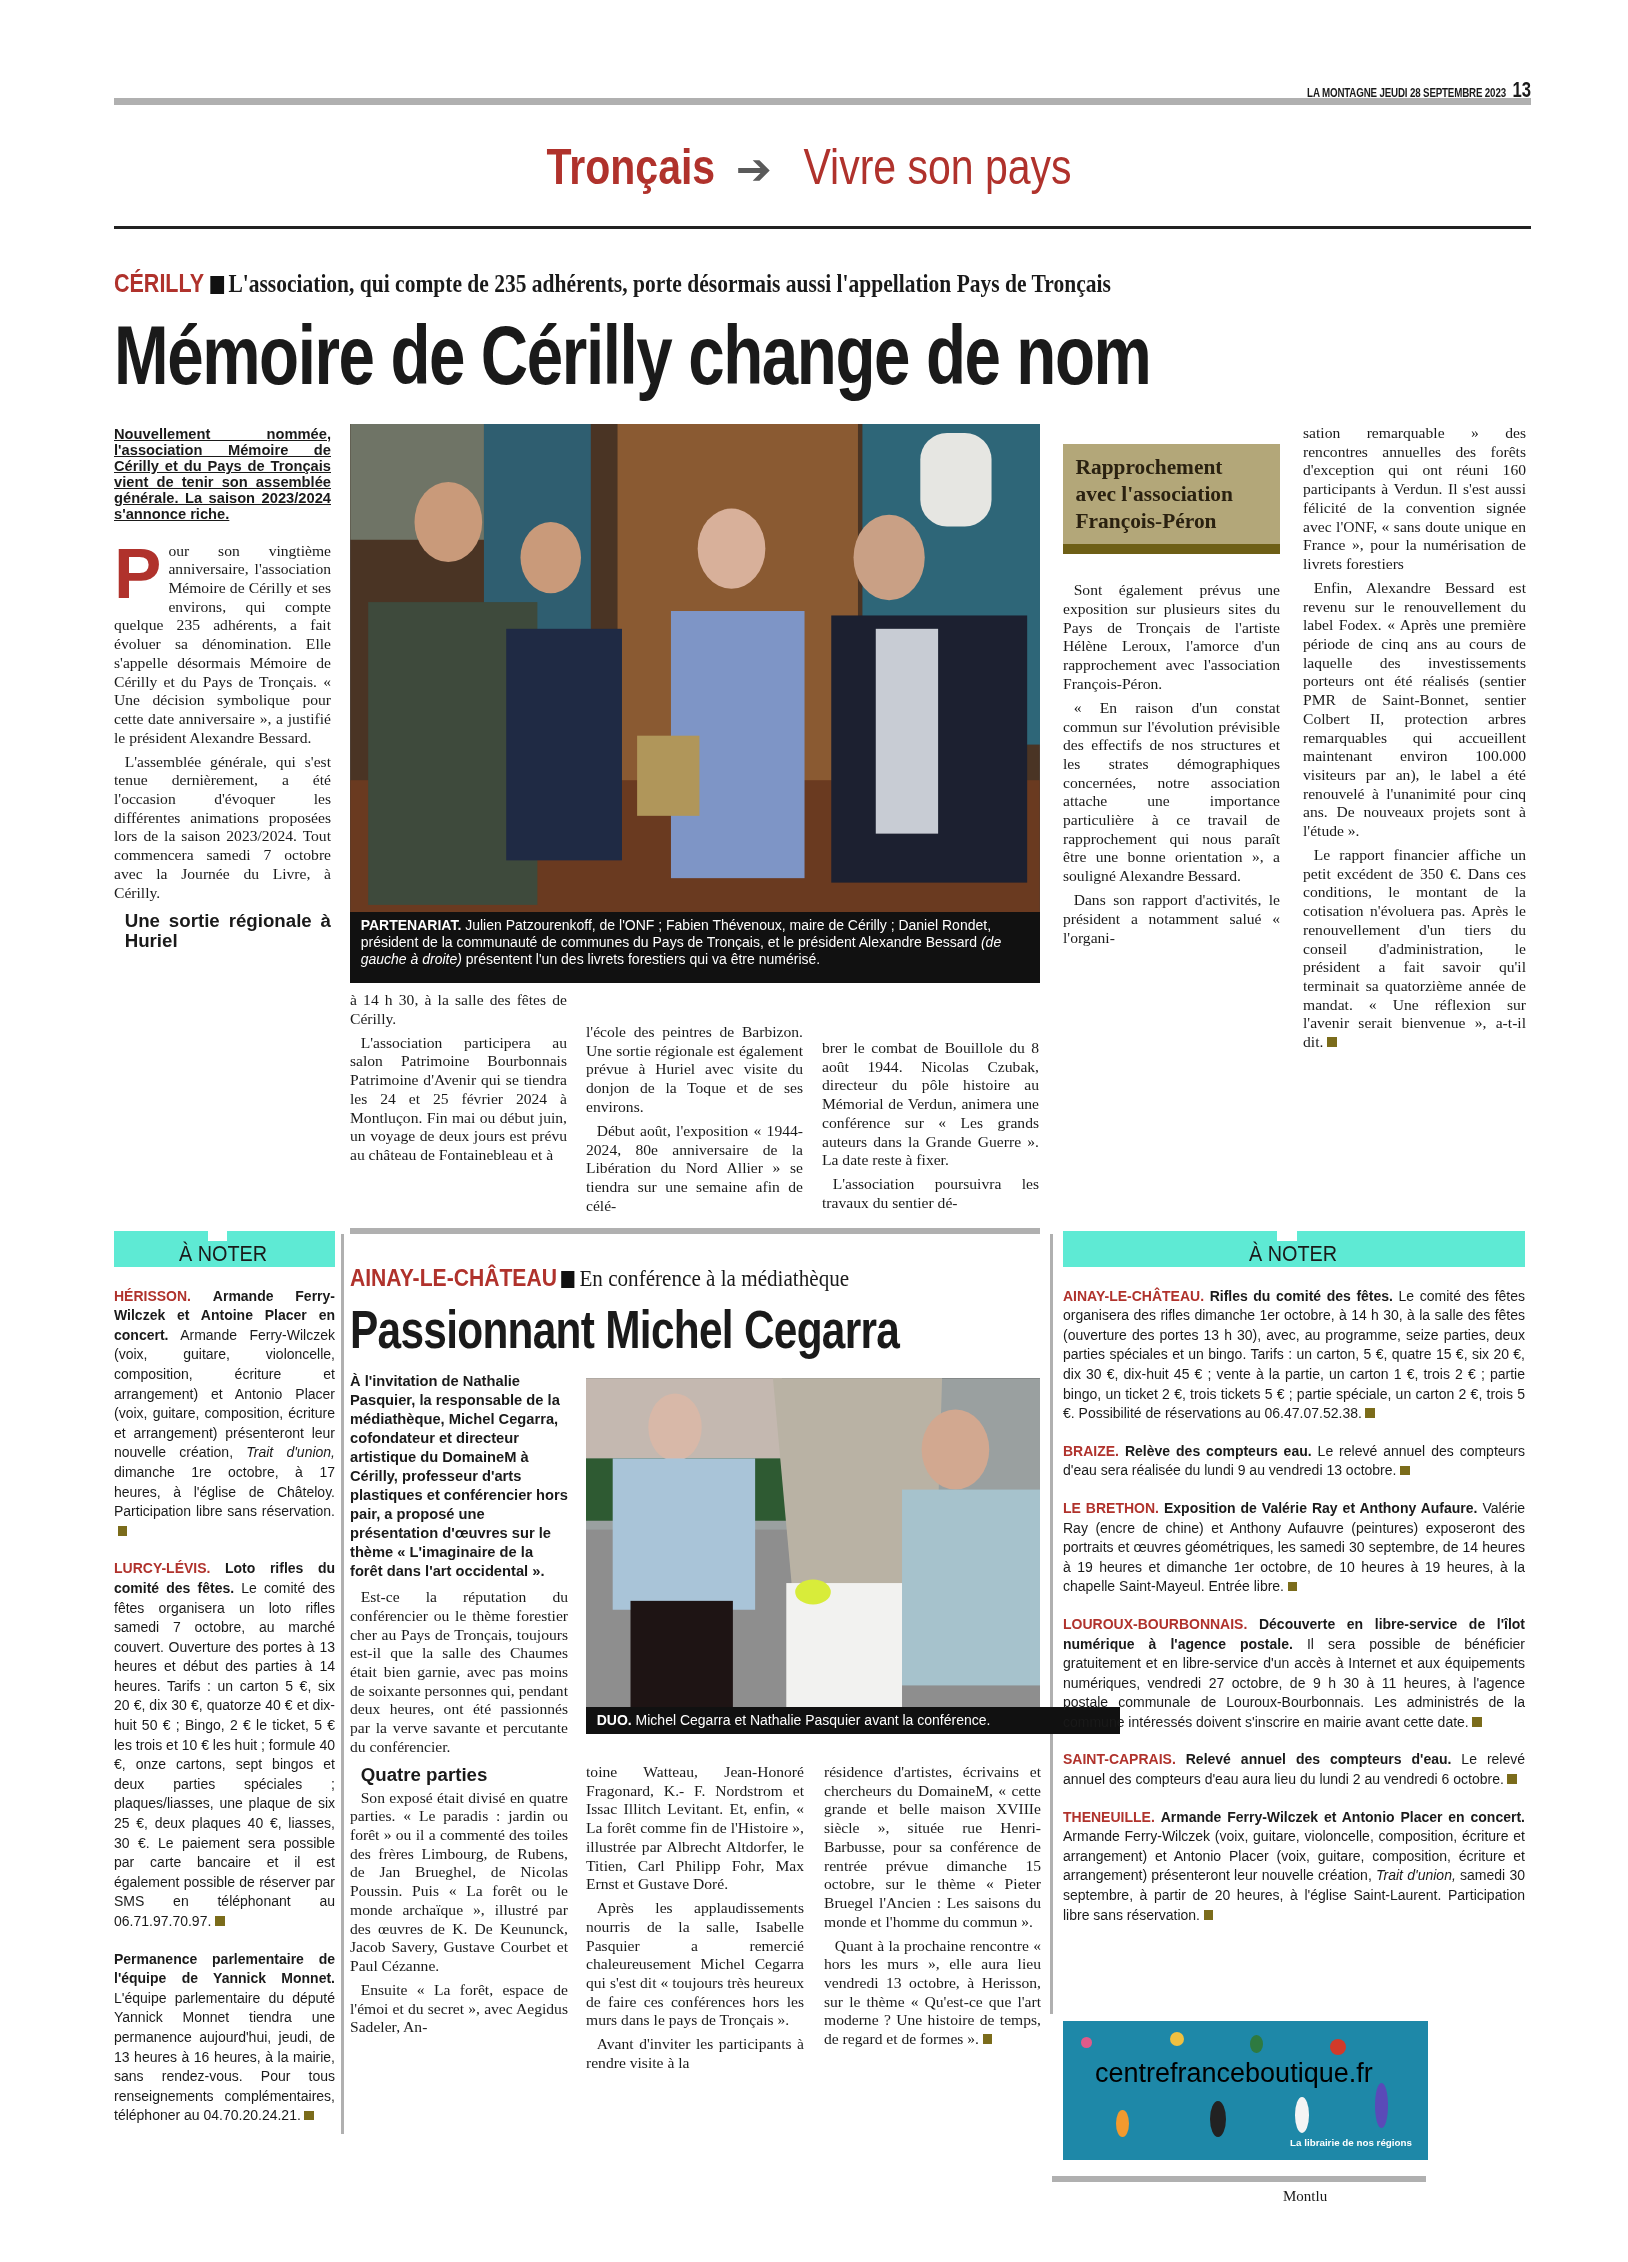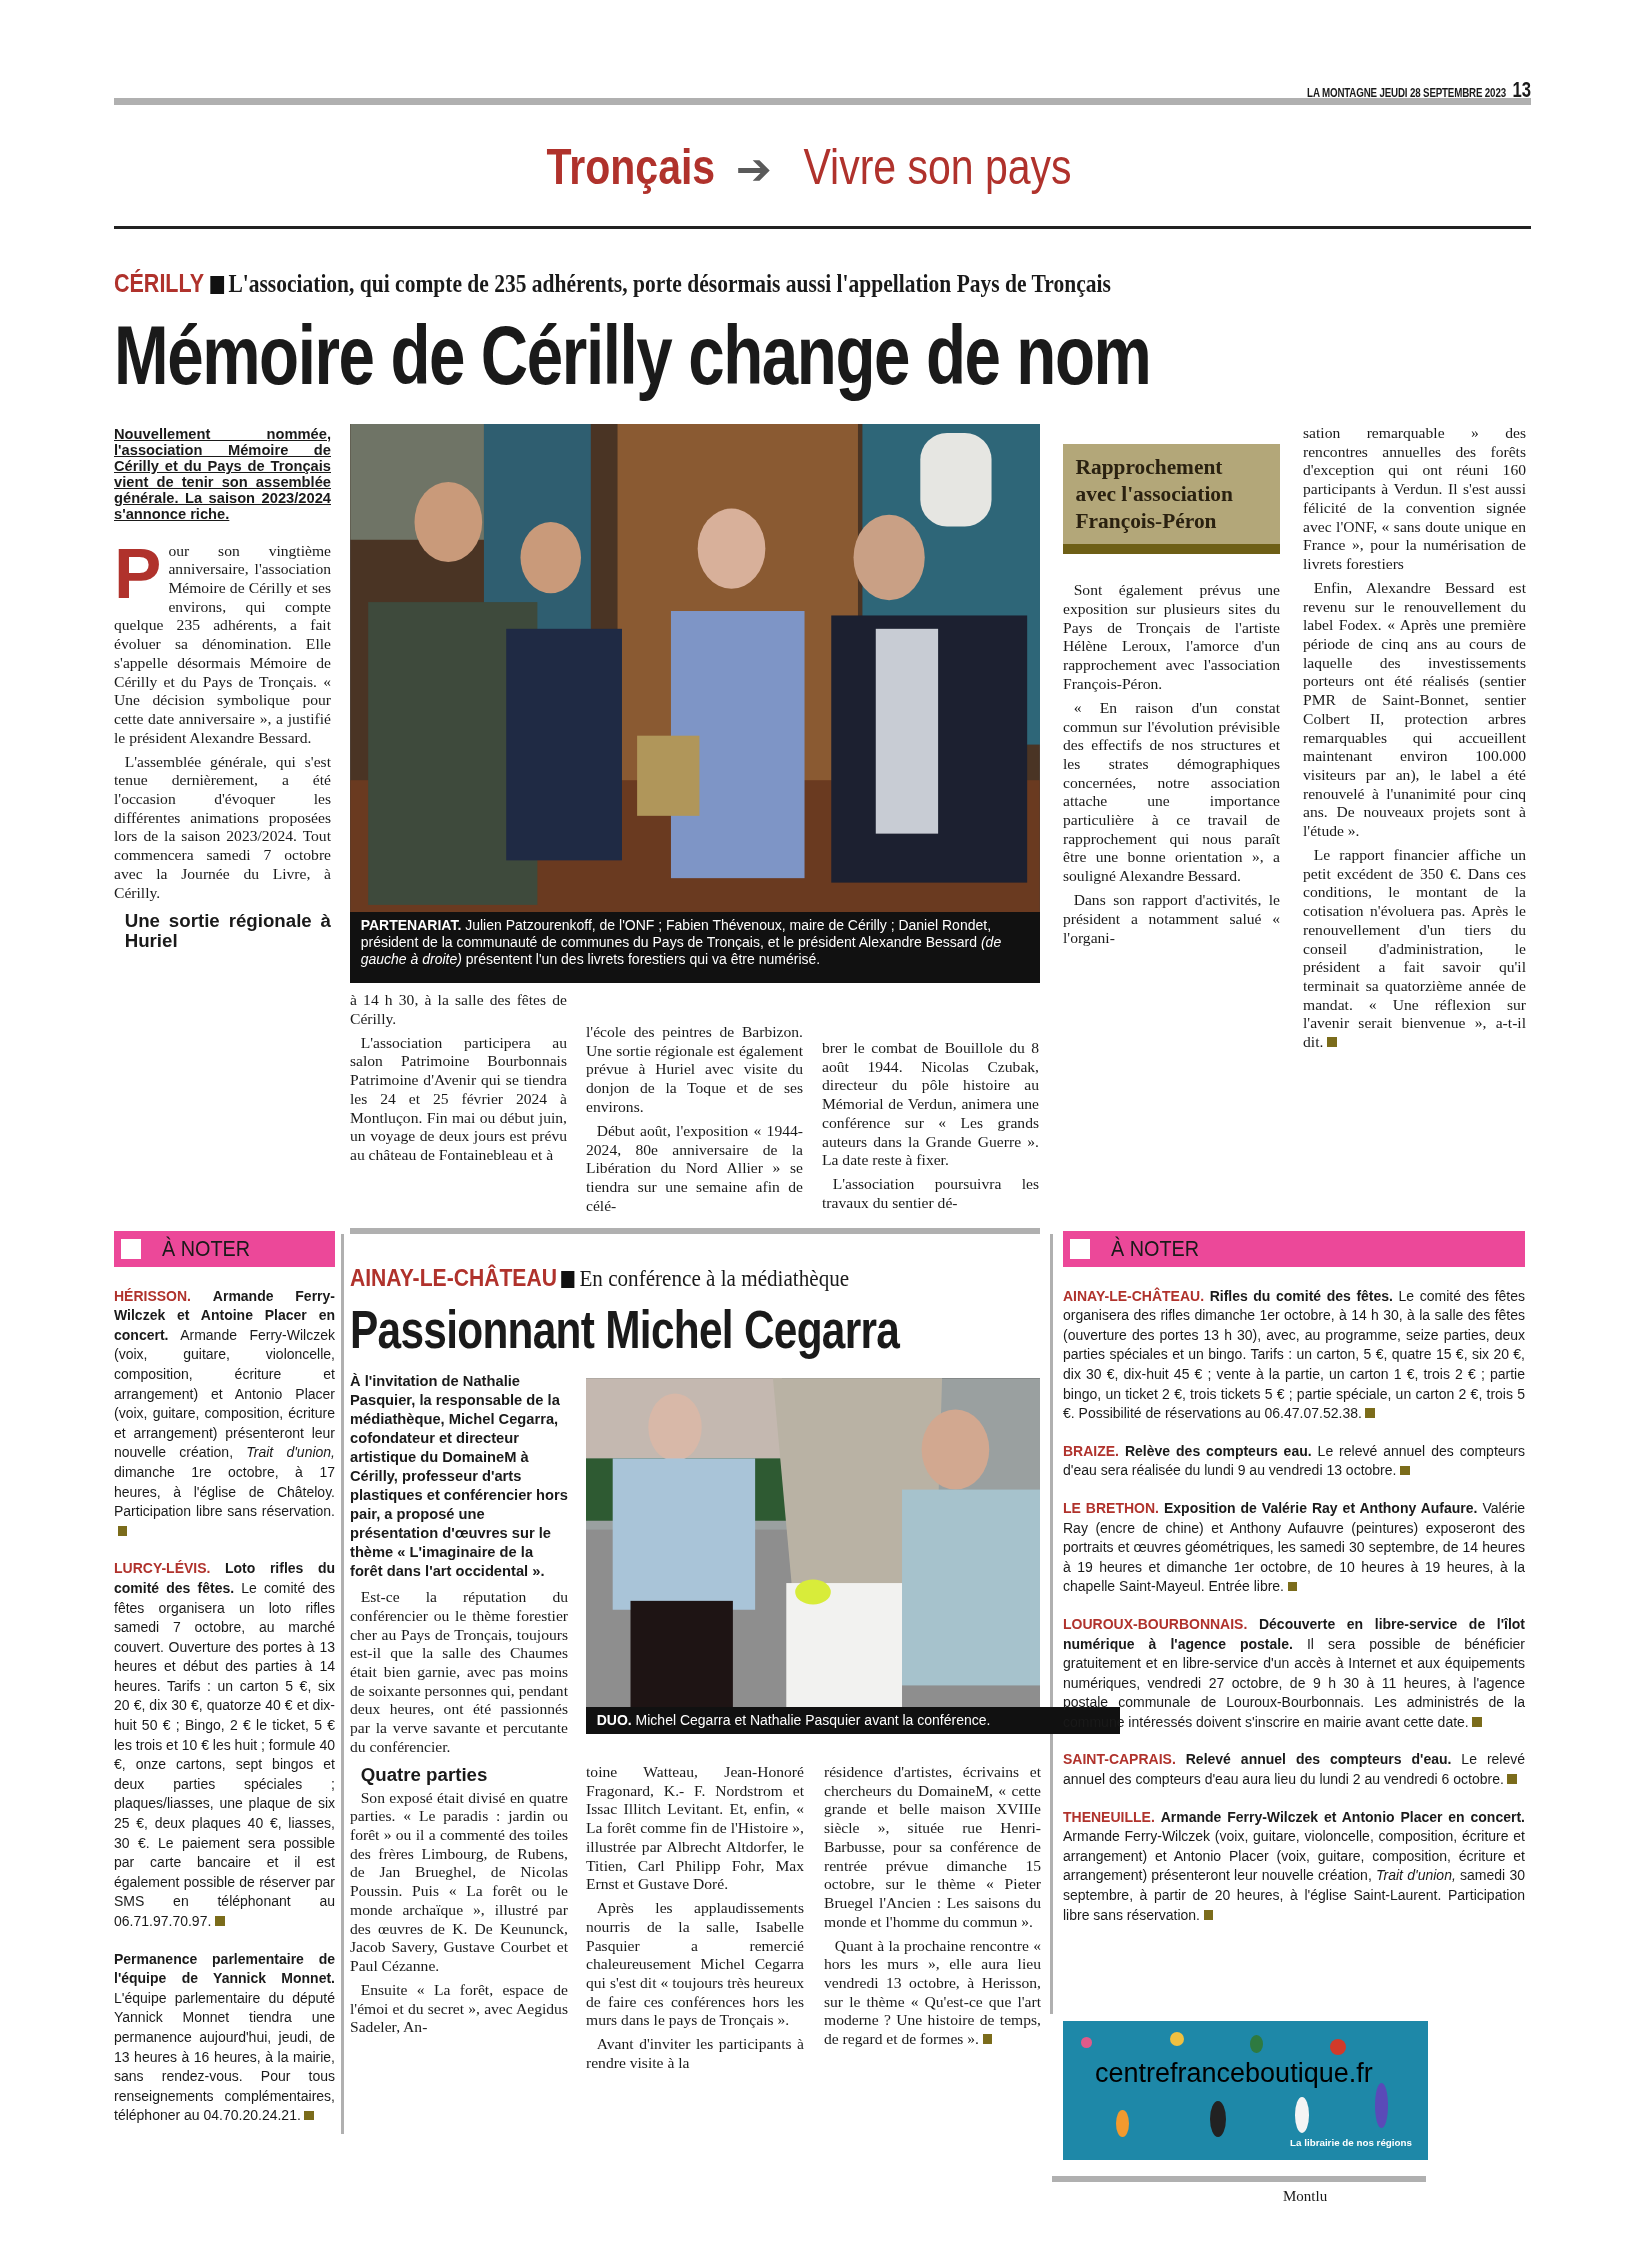--- a/index.html
+++ b/index.html
@@ -35,21 +35,21 @@
   .caption b { font-weight: bold; }
 
   .encadre { background: #b3a779; padding: 10.7px 12.5px 9px; border-bottom: 10.7px solid #6e5f16; }
   .encadre span { font-weight: bold; font-size: 21.4px; line-height: 27px; color: #2a2110; display: block; }
 
   .sep-h { height: 6.2px; background: #b0b0b0; }
   .sep-v { width: 2.7px; background: #b0b0b0; }
   .end-sq { display: inline-block; width: 9.8px; height: 9.8px; background: #7b6c1b; vertical-align: 0; margin-left: 3.6px; }
 
   
-  .noter-bar { background: #ec4899; height: 36px; display: flex; align-items: center; padding-left: 7.1px; }
+  .noter-bar { background: #5eead4; height: 36px; display: flex; align-items: center; padding-left: 7.1px; flex-direction: column; }
   .noter-bar .box { width: 19.6px; height: 19.6px; background: #fff; margin-right: 21.4px; }
   .noter-bar .lbl { font-family: "Liberation Sans", sans-serif; font-size: 22px; color: #1a1a1a; transform: scaleX(0.9); transform-origin: left center; }
   .breve { font-family: "Liberation Sans", sans-serif; font-size: 14px; line-height: 19.6px; text-align: justify; margin-bottom: 18px; }
   .breve .place { color: #b0322c; font-weight: bold; }
   .breve .title { font-weight: bold; }
 
   
   .kicker2 { left: 350px; top: 1264px; font-size: 24px; white-space: nowrap; transform: scaleX(0.88); transform-origin: left center; }
   .kicker2 .place { color: #b0322c; font-family: "Liberation Sans", sans-serif; font-weight: bold; }
   .kicker2 .sq { display: inline-block; width: 15px; height: 17px; background: #111; margin: 0 5.3px 0 5.3px; vertical-align: -1.8px; }

